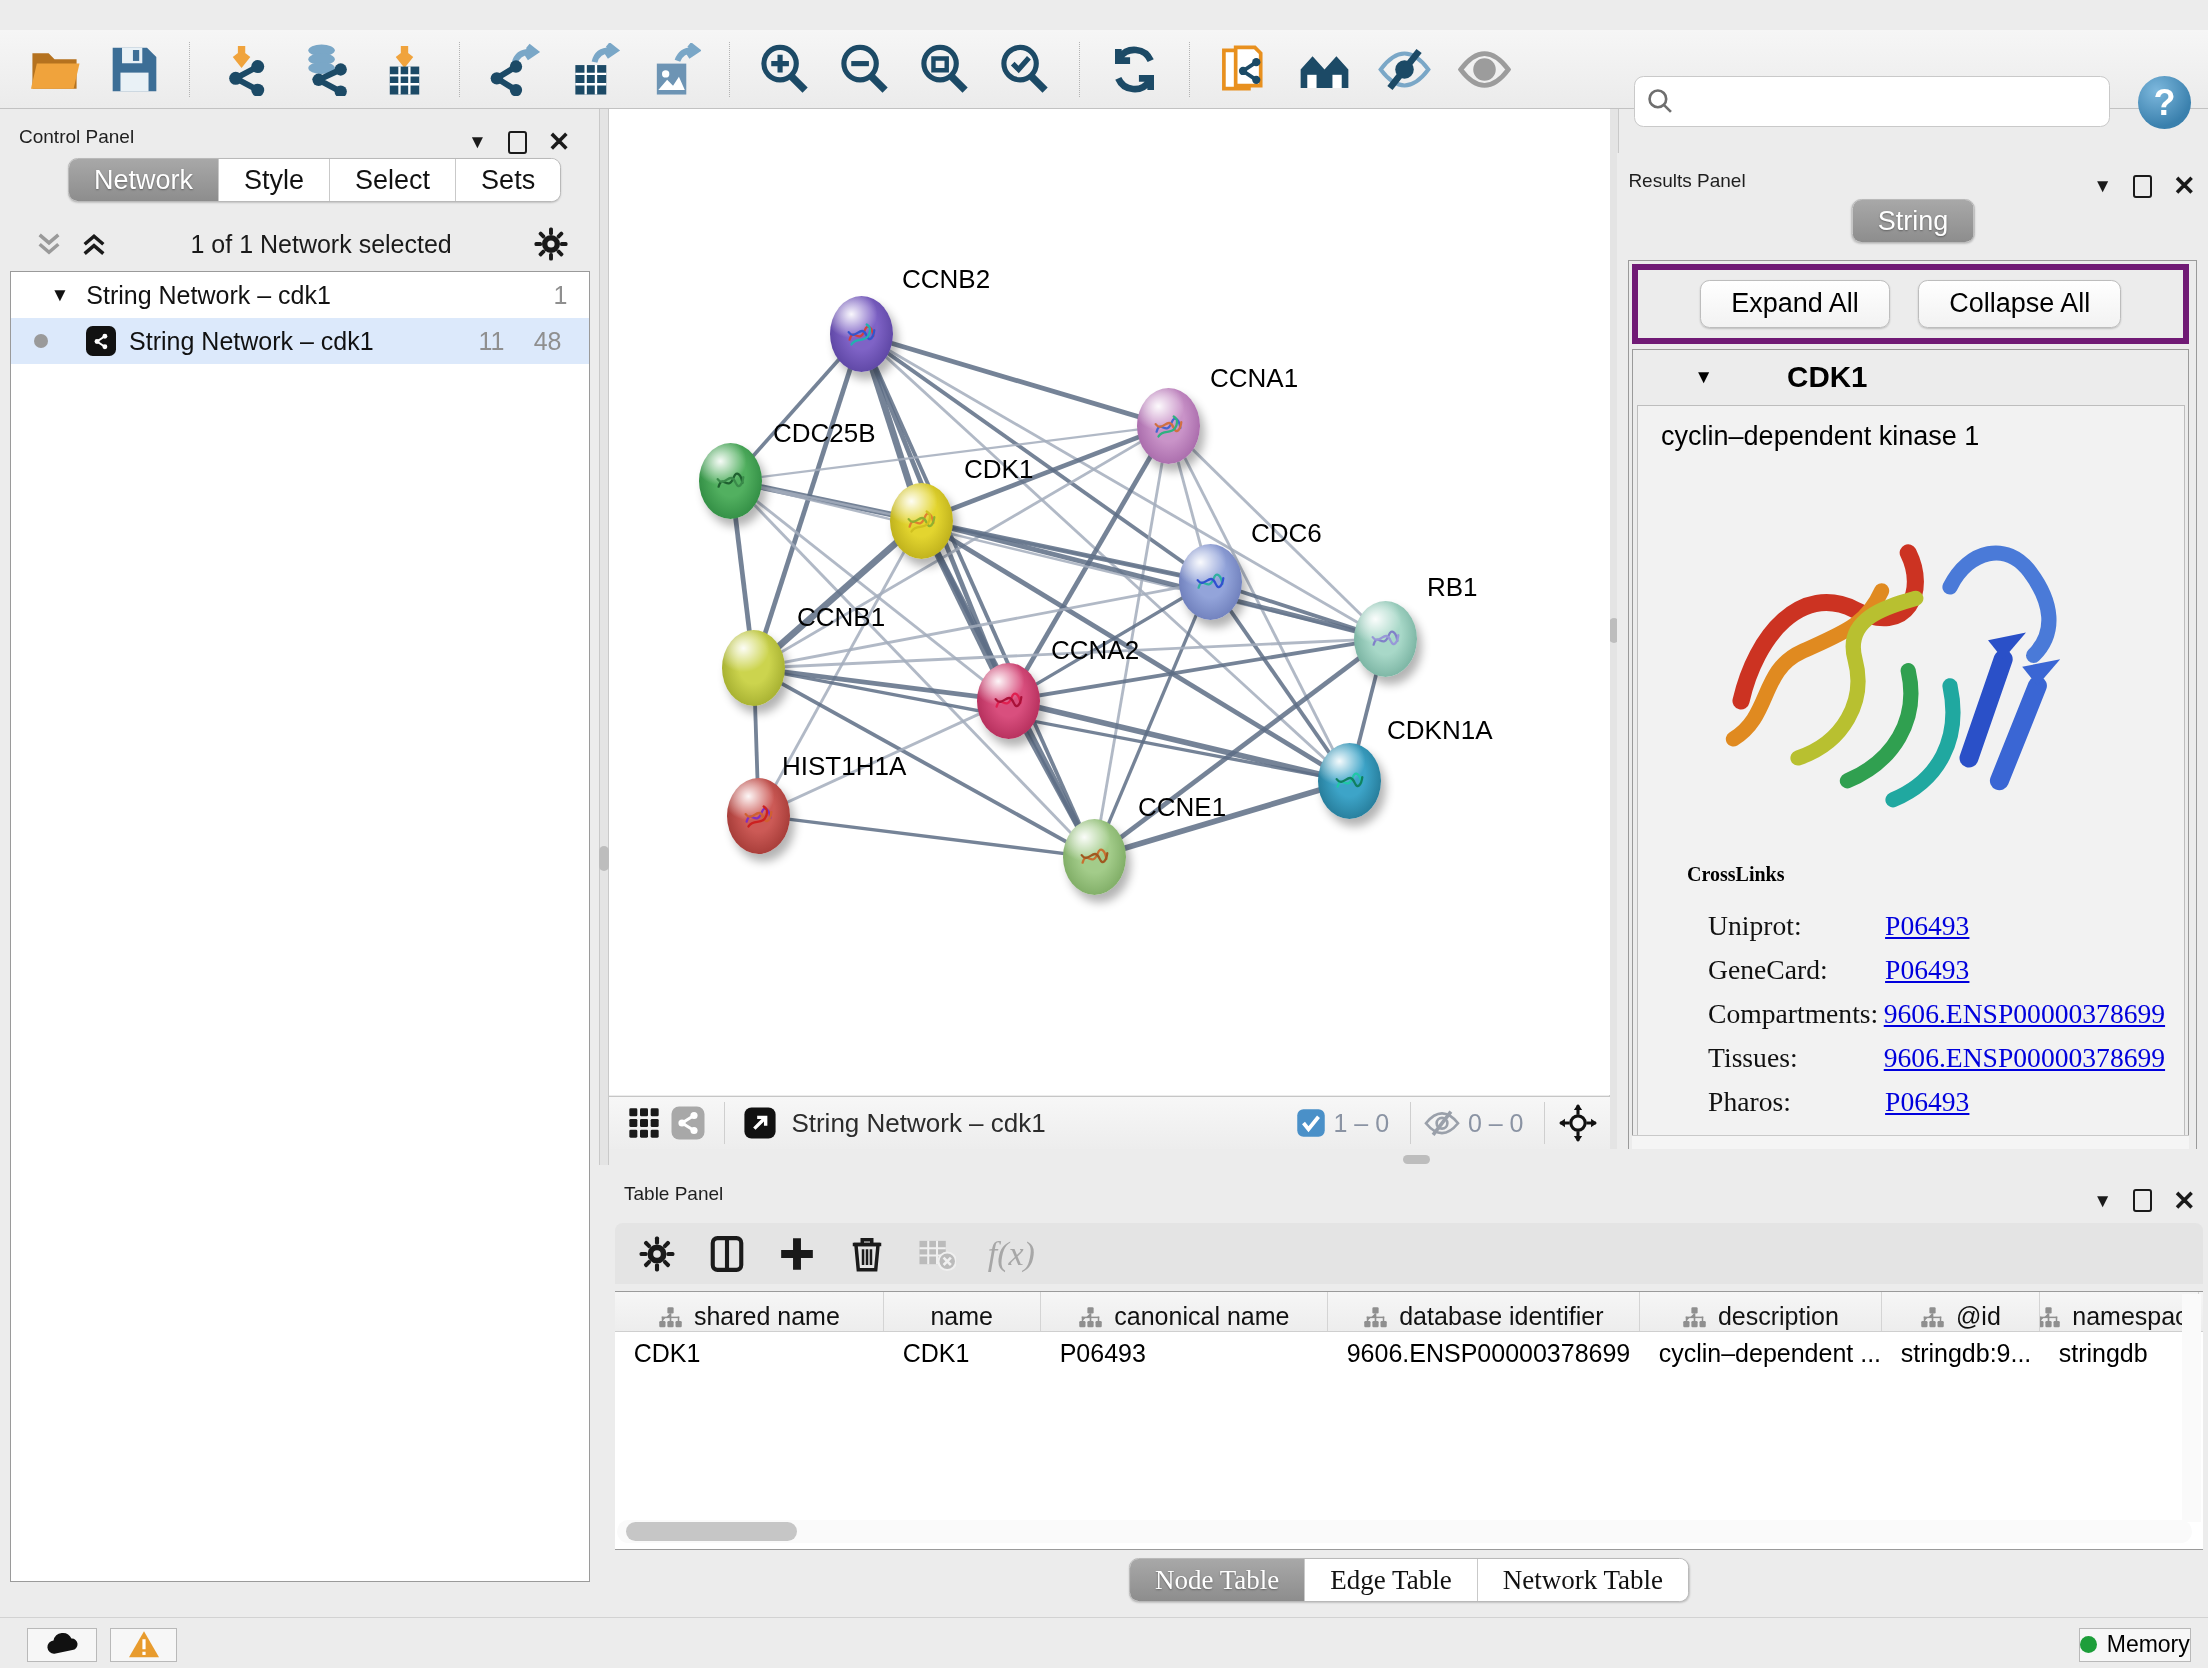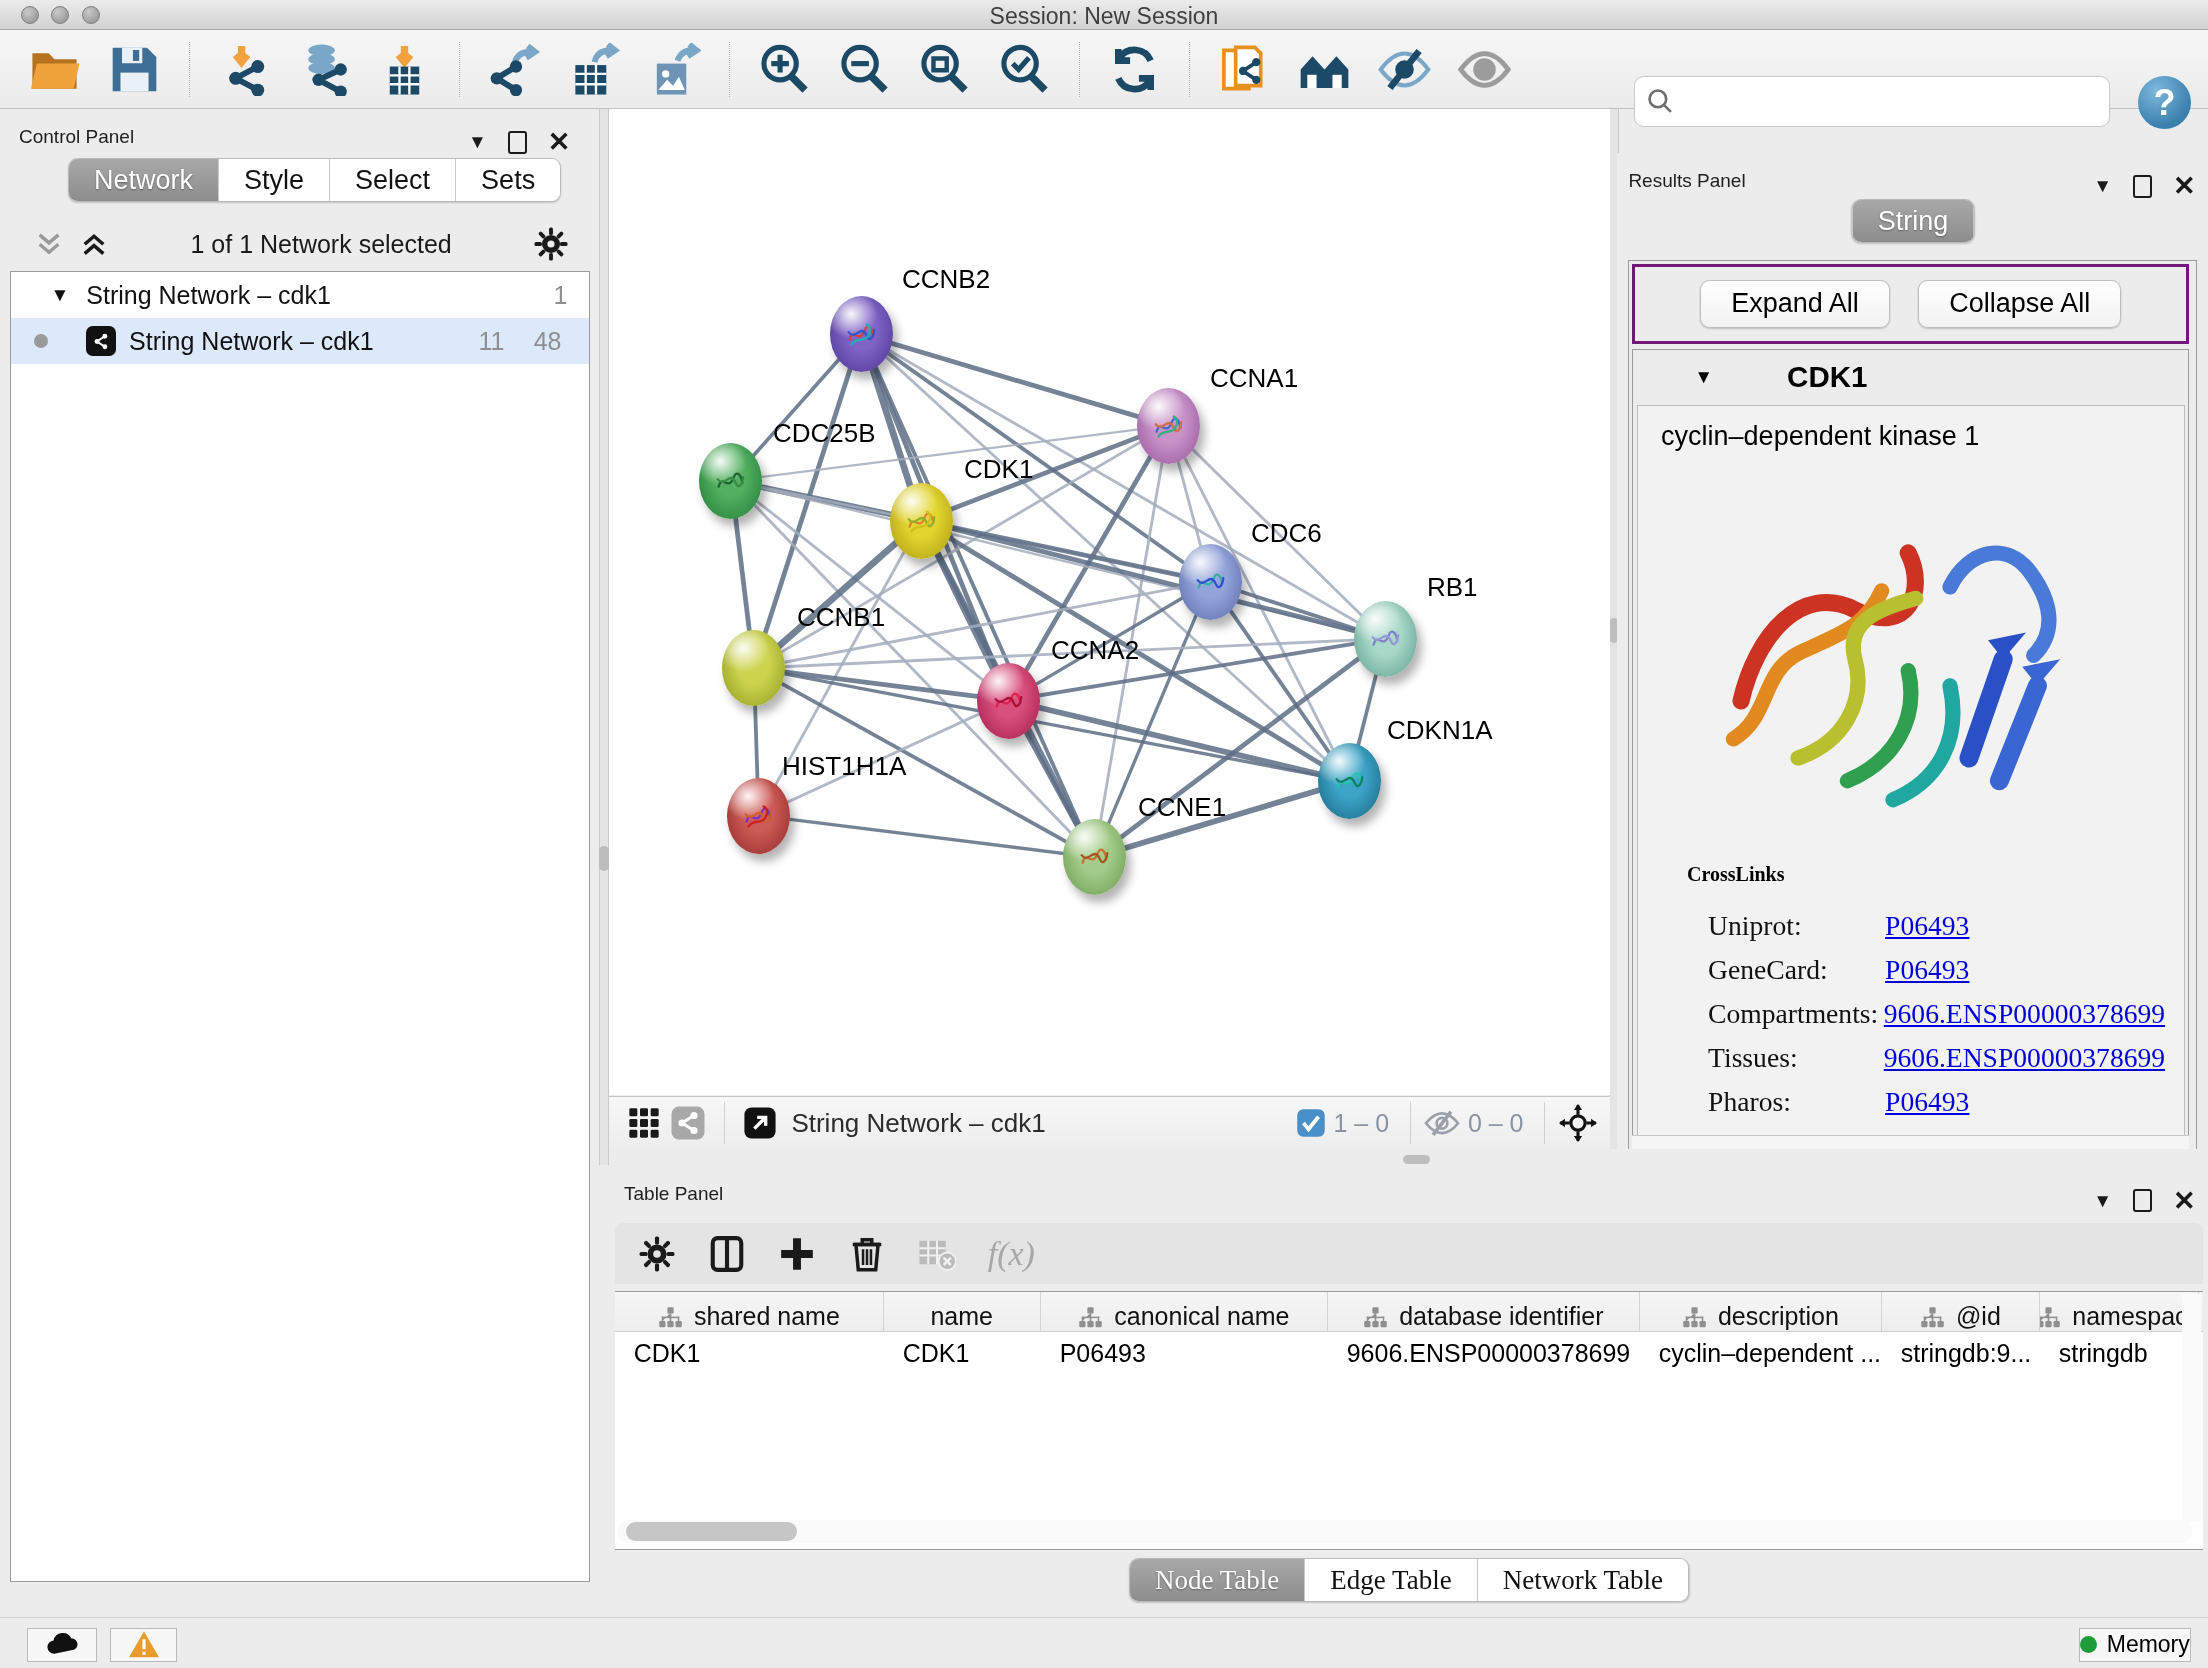--- a/index.html
+++ b/index.html
@@ -81,21 +81,21 @@
     display:flex; align-items:center; }
   .cb-sep { width:0; height:42px; border-left:1px solid #cfcfcf; margin:0 13.3px; }
   #cb-title { font-size:26px; color:#2c2c2c; margin-left:9.5px; flex:1; }
   .cb-count { font-size:25px; color:#8a93a3; margin:0 7.6px; white-space:nowrap; }
 
   
   #results-panel { position:absolute; left:1617px; top:109px; width:592px; height:1056px; background:#ececec;margin-top:44px; }
   #rp-header { position:absolute; left:11.4px; top:17px; }
   #rp-tab { position:absolute; left:50%; transform:translateX(-50%); top:46px; }
   #rp-box { position:absolute; left:11.4px; top:107px; width:569px; height:896px; border:1.9px solid #9a9a9a; background:#ececec; }
-  #rp-btnstrip { position:absolute; left:2.9px; top:2.9px; width:557px; height:80px; border:3px solid #701a75; background:#ececec;
+  #rp-btnstrip { position:absolute; left:2.9px; top:2.9px; width:557px; height:80px; border:6px solid #701a75; background:#ececec;
     display:flex; align-items:center; justify-content:center; gap:28.5px; }
   .rp-btn { background:linear-gradient(#ffffff,#f2f2f2); border:1px solid #bdbdbd; border-radius:9.5px;
     font-size:27px; padding:7.6px 30px; box-shadow:0 1px 1.9px rgba(0,0,0,.2); }
   #rp-section { position:absolute; left:2.9px; top:88px; width:557px; height:801px; border:1px solid #9a9a9a; }
   #rp-gene-row { height:53px; display:flex; align-items:center; }
   #rp-gene-caret { margin-left:61px; font-size:19px; }
   #rp-gene { margin-left:74px; font-size:29.5px; font-weight:bold; }
   #rp-inner { position:absolute; left:3.8px; top:55px; width:548px; height:740px; background:#f2f2f2; border:1px solid #bdbdbd; }
   #rp-desc { position:absolute; left:23px; top:15px; font-size:27px; }
   #protein-img { position:absolute; left:46px; top:67px; width:418px; height:380px; }
@@ -136,26 +136,20 @@
   #warn-btn { left:110px; width:67px; }
   #memory-btn { left:2079px; width:112px; font-size:23px; }
   #mem-dot { width:17px; height:17px; border-radius:50%; background:#1d9e3a; }
   .sb-btn svg { width:32px; height:28.5px; }
 </style>
 </head>
 <body>
 
 <div id="app">
 
-  <div id="titlebar">
-    <div class="traffic" style="left:21px"></div>
-    <div class="traffic" style="left:51px"></div>
-    <div class="traffic" style="left:82px"></div>
-    <div id="win-title">Session: New Session</div>
-  </div>
 
   <div id="toolbar">
     <div class="tb-group">
       <div class="tb-btn">
         <svg viewBox="0 0 36 34">
             <path d="M3 6h11l4 4h15v20H3z" fill="#b5721f"></path>
             <path d="M6 13h29l-4 17H2z" fill="#f0a33c"></path>
           </svg>
       </div>
       <div class="tb-btn">

